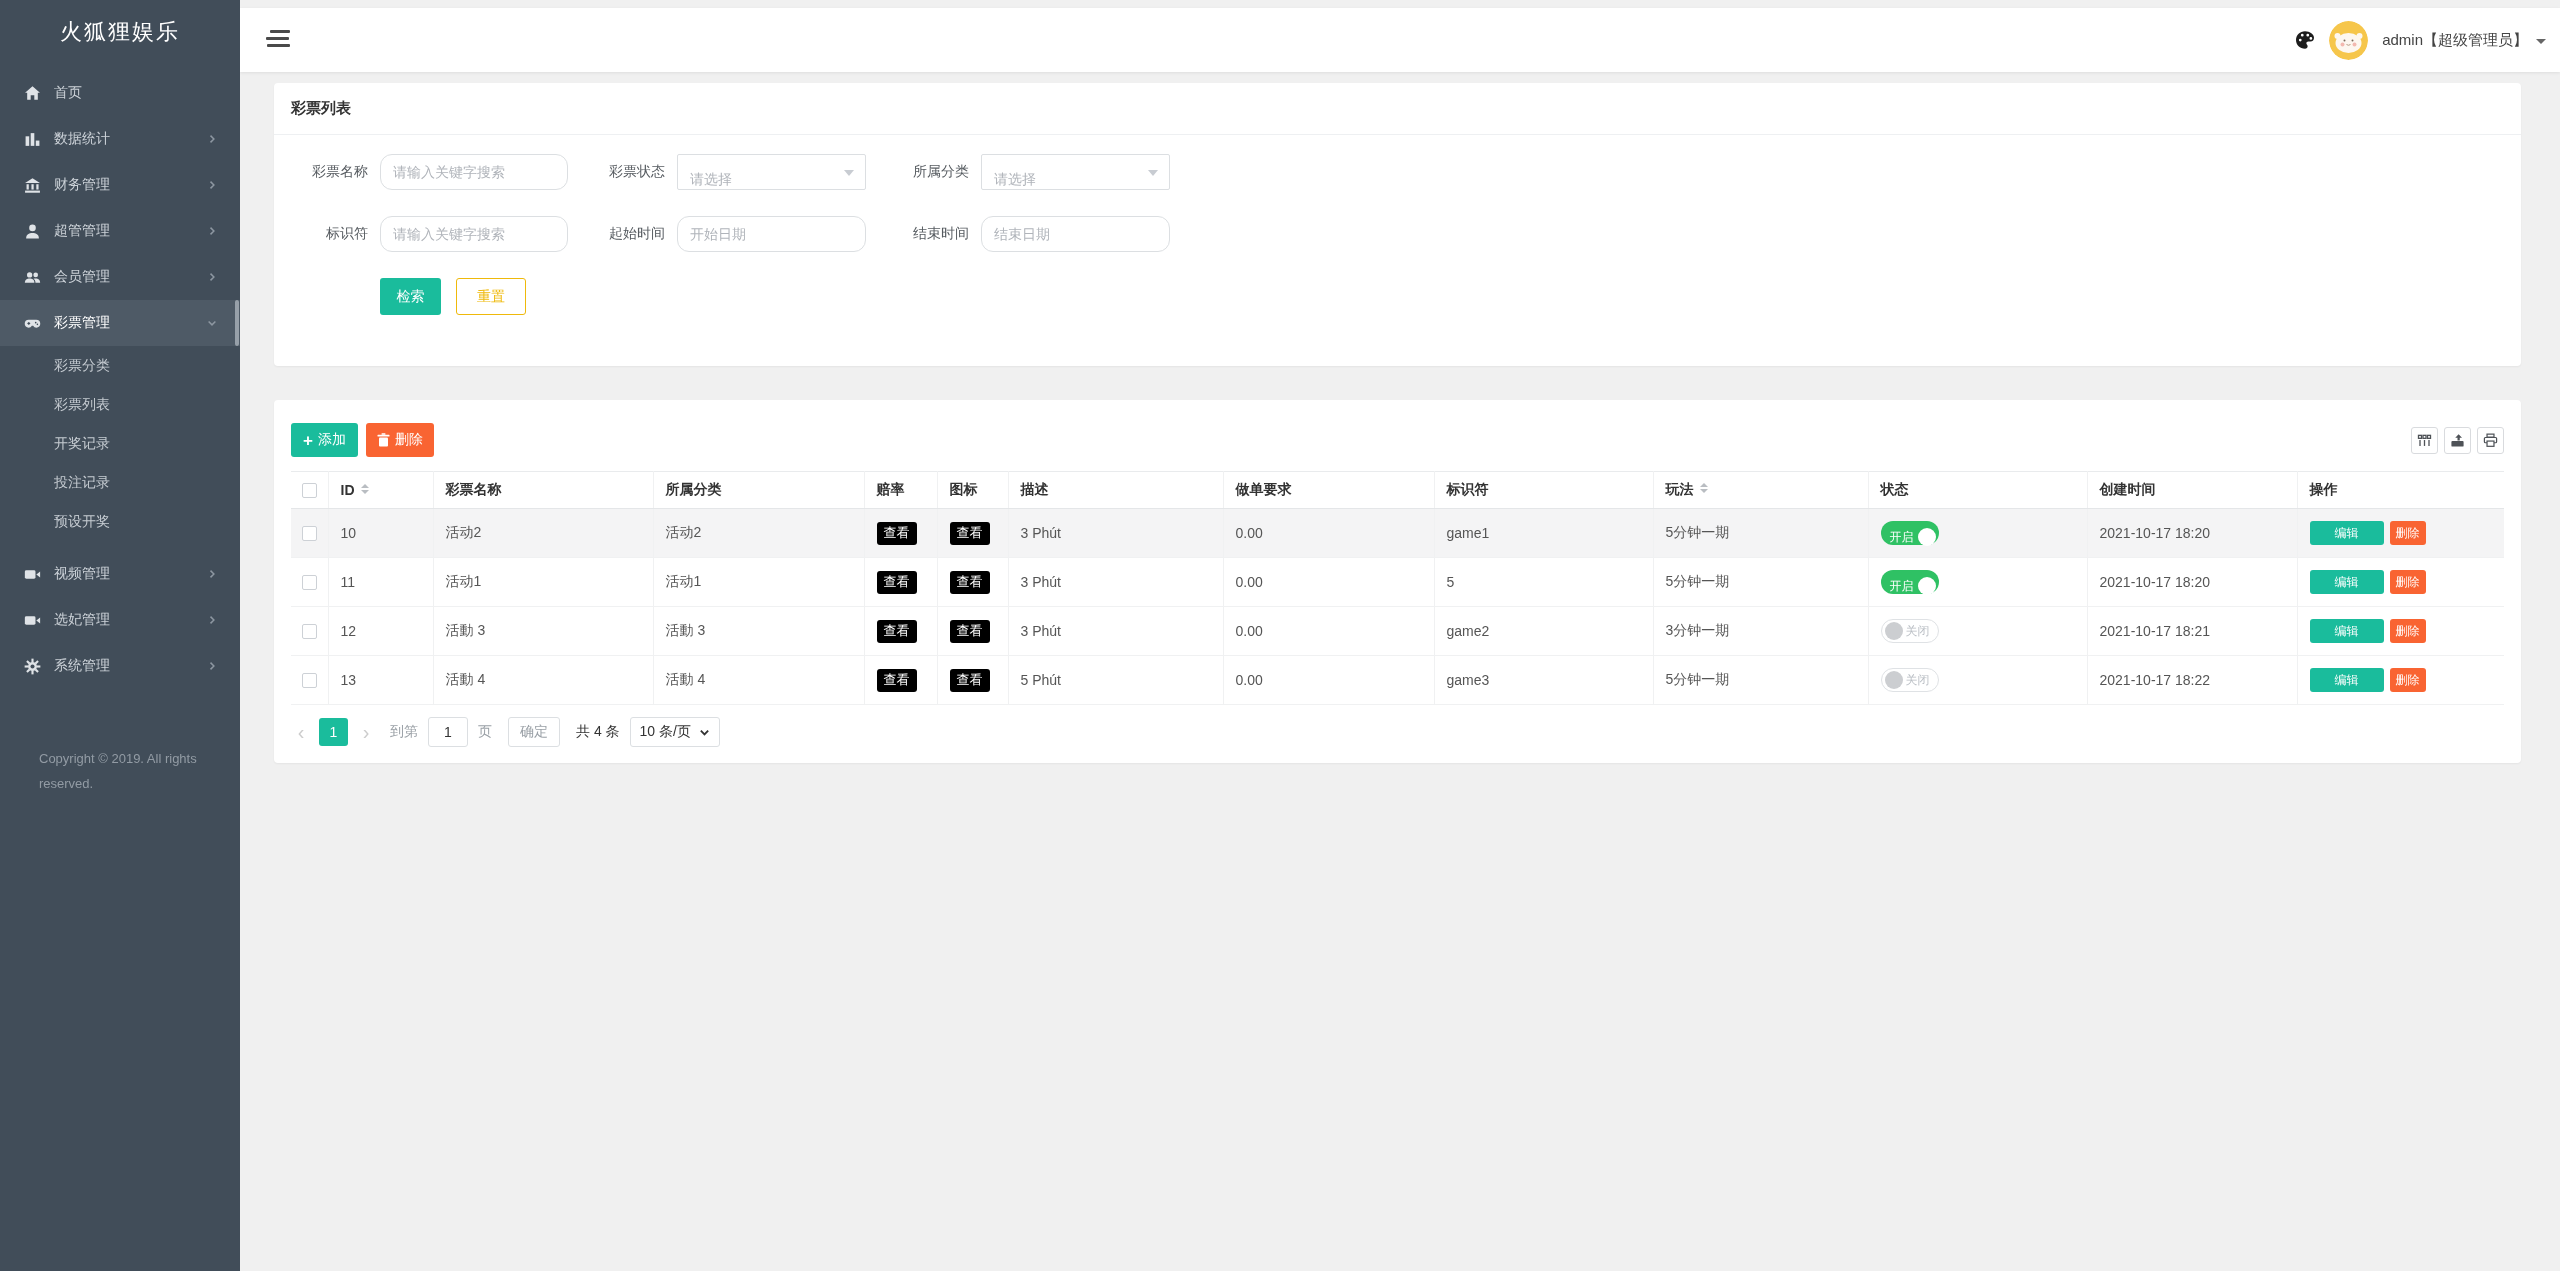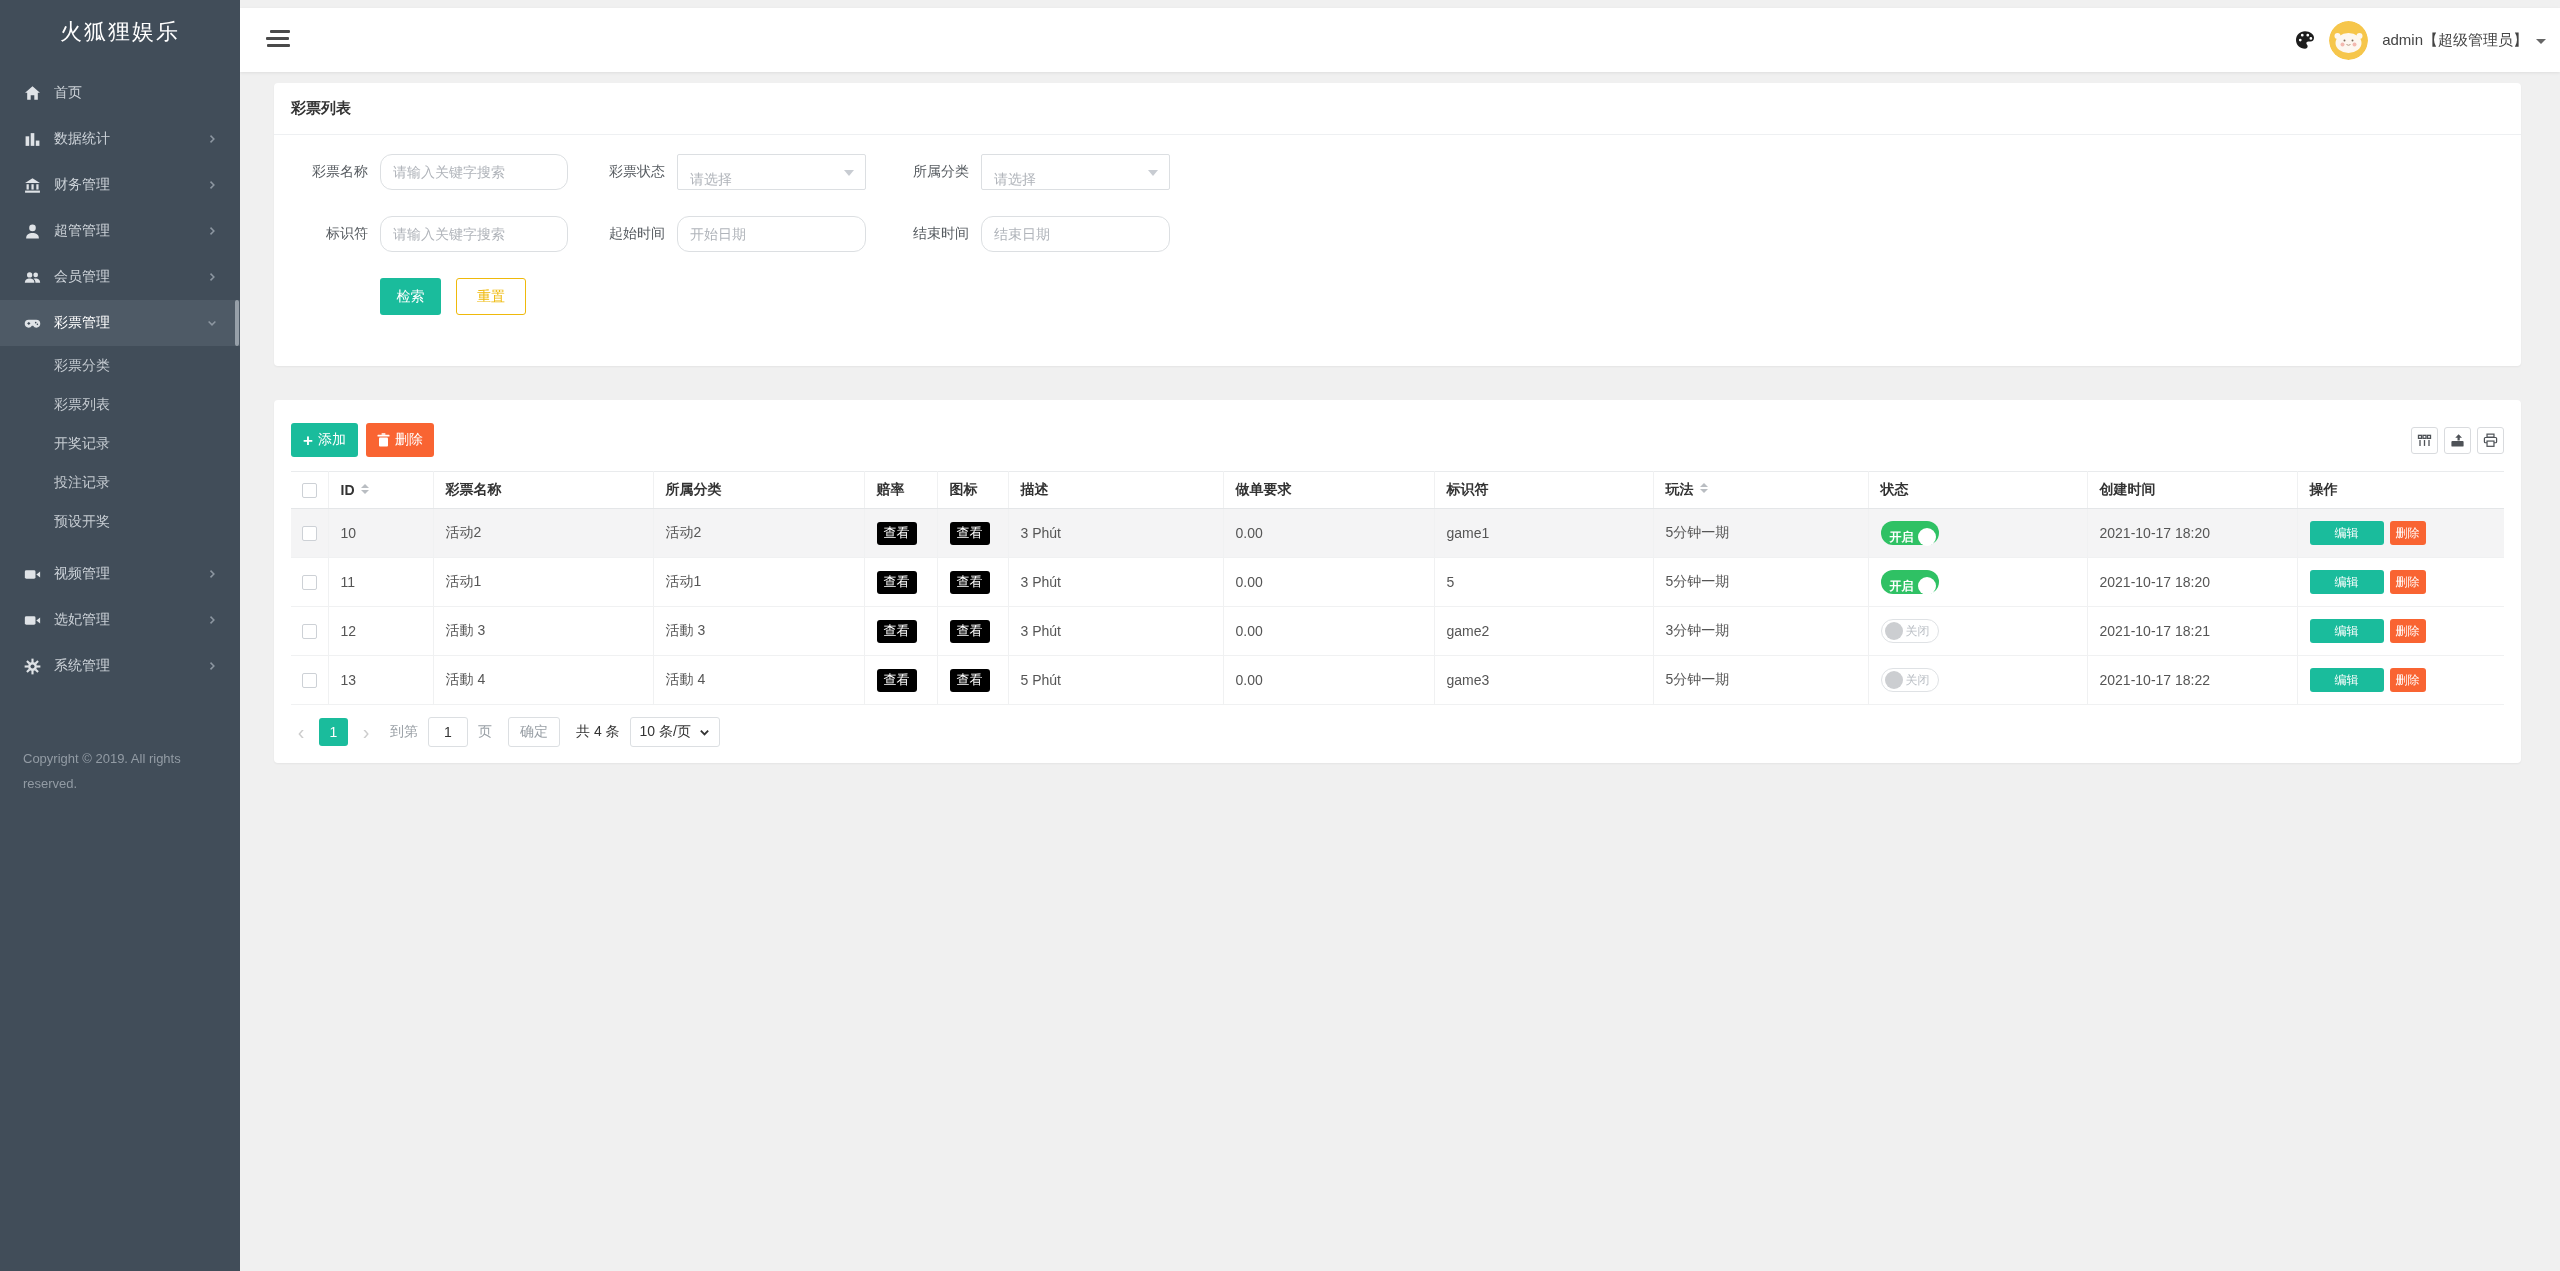--- a/index.html
+++ b/index.html
@@ -12,21 +12,21 @@
   .nav { padding-top:6px; }
   .nav-item { height:46px; display:flex; align-items:center; padding:0 22px 0 24px; color:#cdd3d9; cursor:pointer; }
   .nav-item .mi { width:17px; height:17px; margin-right:13px; flex:0 0 17px; display:inline-flex; color:#dfe3e7; }
   .nav-item .mi svg { width:100%; height:100%; }
   .nav-item .lbl { flex:1; font-size:14px; }
   .nav-item .chev { width:12px; height:12px; color:#8d97a1; display:inline-flex; }
   .nav-item .chev svg { width:12px; height:12px; }
   .nav-item.active { background:#4e5a66; color:#fff; }
   .submenu .sub-item { height:39px; display:flex; align-items:center; padding-left:54px; color:#c6ccd2; font-size:14px; cursor:pointer; }
   .nav-gap { height:10px; }
-  .copyright { position:absolute; left:23px; top:746px; width:185px; color:#929ba4; font-size:13px; line-height:25px; }
+  .copyright { position:absolute; left:39px; top:746px; width:185px; color:#929ba4; font-size:13px; line-height:25px; }
   .scrollthumb { position:absolute; right:1px; top:300px; width:4px; height:46px; background:#97a0a9; border-radius:2px; }
 
   
   .topbar { position:absolute; left:240px; top:8px; width:2320px; height:64px; background:#fff; box-shadow:0 1px 3px rgba(0,0,0,.08); z-index:4; }
   .hamburger { position:absolute; left:26px; top:21px; width:24px; height:22px; cursor:pointer; }
   .hamburger span { position:absolute; height:3px; background:#4a4a4a; border-radius:1px; }
   .hamburger .h1 { left:4px; right:0; top:1px; }
   .hamburger .h2 { left:0; right:1px; top:8px; }
   .hamburger .h3 { left:1px; right:0; top:15px; }
   .top-right { position:absolute; right:14px; top:0; height:64px; display:flex; align-items:center; gap:14px; }
@@ -78,21 +78,21 @@
   .th-chk { text-align:center; padding-left:0 !important; }
   .td-chk { text-align:center; padding-left:0 !important; }
   .sort { display:inline-block; vertical-align:1px; margin-left:6px; }
   .sort i { display:block; width:0; height:0; border-left:4px solid transparent; border-right:4px solid transparent; }
   .sort .up { border-bottom:4px solid #b9bdc2; margin-bottom:2px; }
   .sort .dn { border-top:4px solid #b9bdc2; }
   .btn-view { height:23px; padding:0 7px; background:#000000; color:#fff; border:none; border-radius:3px; font-size:13px; cursor:pointer; font-family:Liberation Sans, sans-serif; }
   .btn-edit { height:24px; padding:0 25px; background:#1abc9c; color:#fff; border:none; border-radius:3px; font-size:12px; cursor:pointer; font-family:inherit; }
   .btn-rowdel { height:24px; padding:0 6px; background:#f96432; color:#fff; border:none; border-radius:3px; font-size:12px; margin-left:6px; cursor:pointer; font-family:inherit; }
   .toggle { width:58px; height:24px; border-radius:12px; display:inline-flex; align-items:center; justify-content:space-between; font-size:12px; cursor:pointer; vertical-align:middle; }
-  .toggle.on { background:#2fc164; color:#fff; padding:8px 3px 0 9px;font-weight:bold; }
+  .toggle.on { background:#2fc164; color:#fff; padding:8px 3px 0 9px; }
   .toggle.on .knob { width:18px; height:18px; border-radius:50%; background:#fff; }
   .toggle.off { background:#fff; border:1px solid #dfe2e5; color:#b9bec4; padding:0 8px 0 3px; }
   .toggle.off .knob { width:18px; height:18px; border-radius:50%; background:#ccced1; }
 
   
   .pager { display:flex; align-items:center; margin-top:12px; font-size:14px; color:#666; }
   .pg-arrow { color:#ccc; font-size:20px; width:20px; text-align:center; cursor:pointer; line-height:1; }
   .pg-cur { width:29px; height:28px; background:#1abc9c; border-radius:3px; color:#fff; display:flex; align-items:center; justify-content:center; margin:0 8px; cursor:pointer; }
   .pg-txt { color:#9aa0a6; margin:0 6px; }
   .pg-input { width:40px; height:30px; border:1px solid #dcdfe2; border-radius:3px; text-align:center; font-size:14px; color:#333; margin:0 4px; font-family:inherit; }

